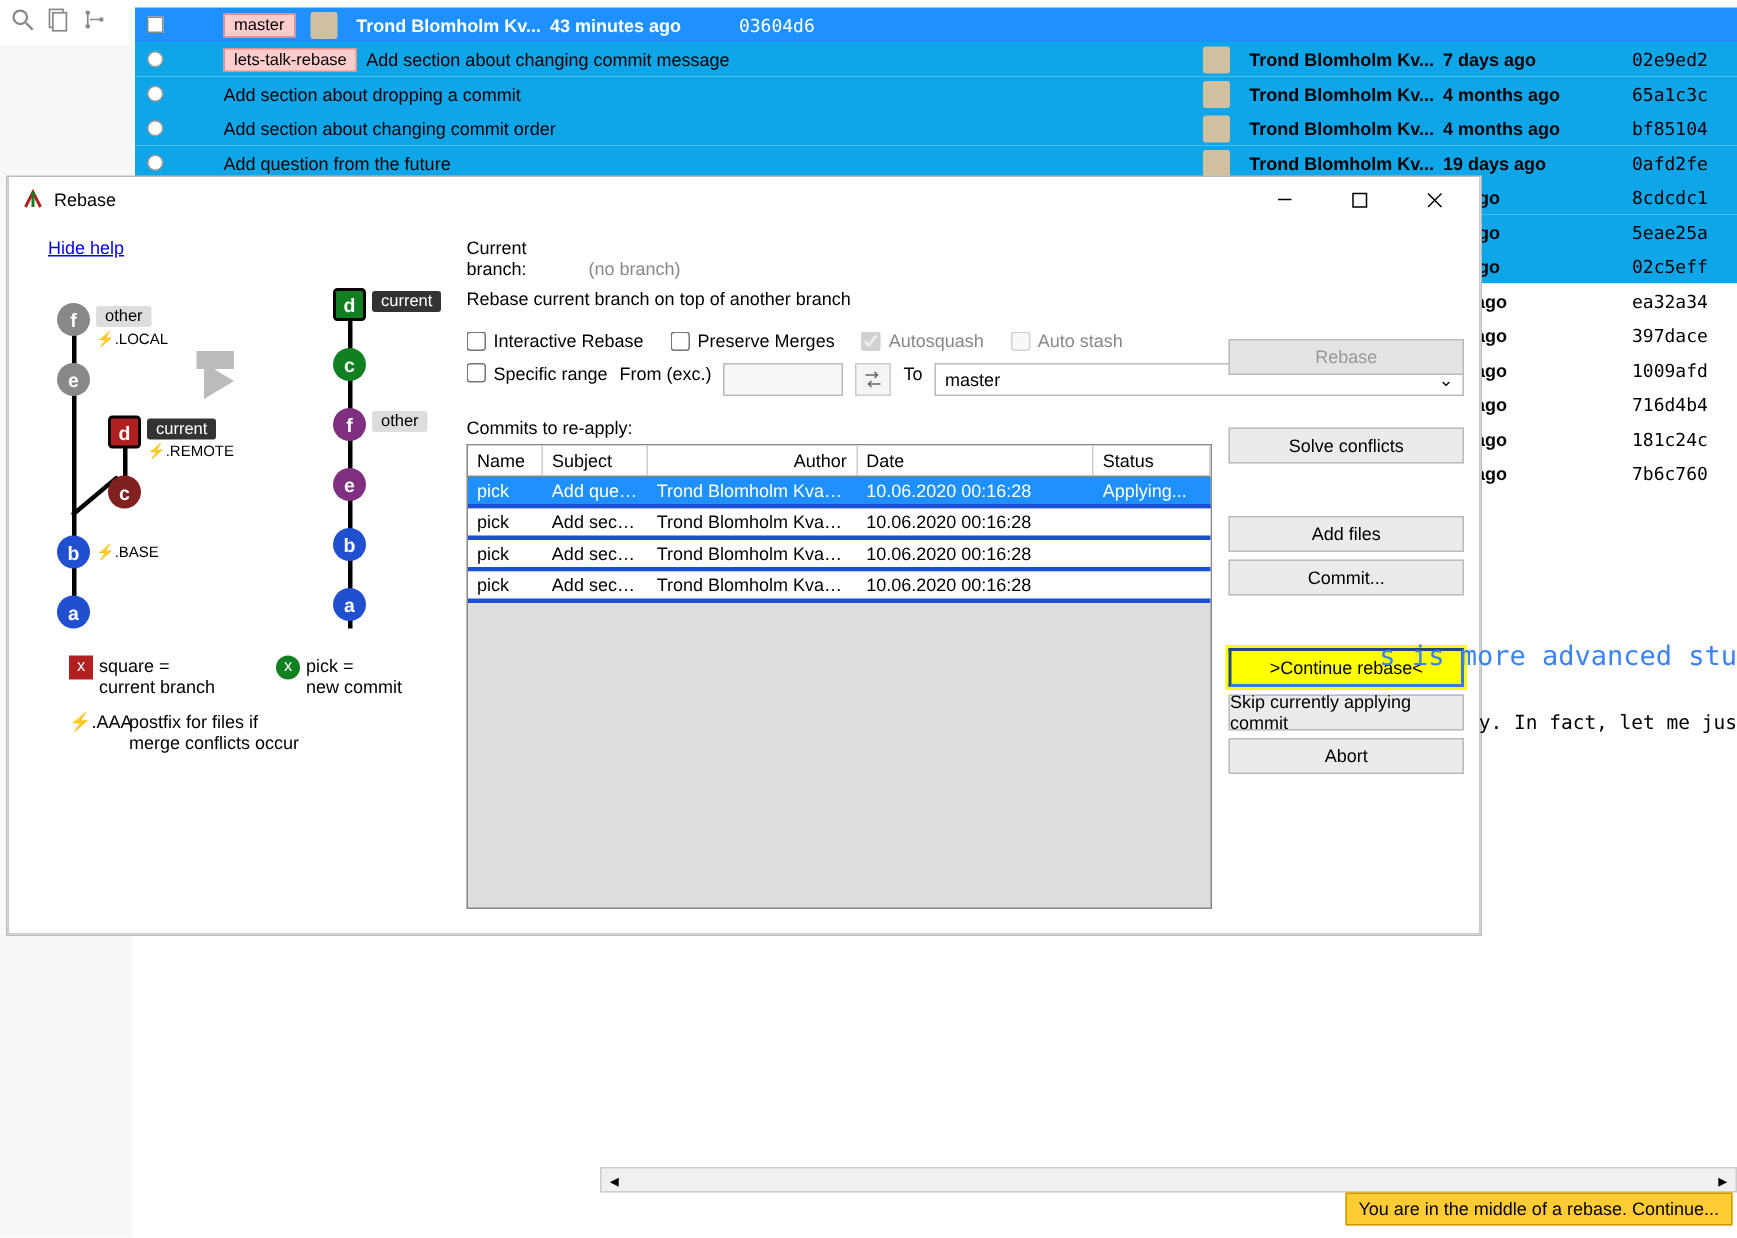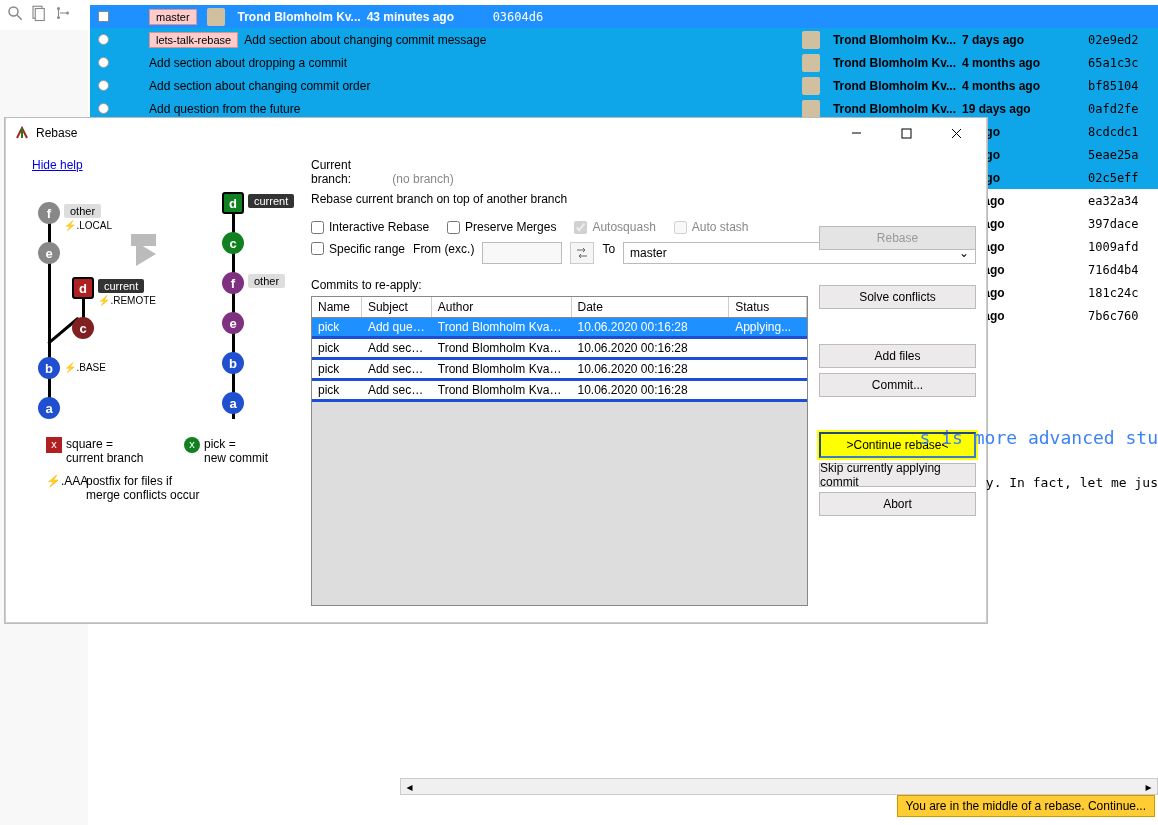--- a/index.html
+++ b/index.html
@@ -54,21 +54,21 @@
 .swap-btn { width:24px; height:22px; border:1px solid #ccc; background:#f5f5f5; display:flex; align-items:center; justify-content:center; }
 .to-sel { flex:1; height:22px; border:1px solid #bbb; padding:0 6px; display:flex; align-items:center; justify-content:space-between; }
 
 .tbl-lbl { margin-bottom:4px; }
 .commit-tbl { border:1px solid #888; width:497px; height:310px; background:#ddd; }
 .ct-head { display:flex; background:#fff; border-bottom:1px solid #888; }
 .ct-head > div { padding:3px 6px; border-right:1px solid #ccc; }
 .ct-row { display:flex; background:#fff; border-bottom:3px solid #1d4ed8; }
 .ct-row.sel { background:#1e90ff; color:#fff; }
 .ct-row > div { padding:2px 6px; overflow:hidden; text-overflow:ellipsis; white-space:nowrap; }
-.c-name { width:50px; } .c-subj { width:70px; } .c-auth { width:140px; } .c-date { width:158px; } .c-stat { width:78px; }
+.c-name { width:50px; } .c-subj { width:70px; } .c-auth { width:140px;text-align:right; } .c-date { width:158px; } .c-stat { width:78px; }
 
 .btn-col { position:absolute; right:10px; top:78px; width:157px; display:flex; flex-direction:column; gap:5px; }
 .btn { height:24px; border:1px solid #bbb; background:#eceaea; display:flex; align-items:center; justify-content:center; }
 .btn.dis { color:#999; background:#e4e4e4; }
 .btn.hl { background:#ffff00; border:2px inset #3a7ccf; height:26px; box-shadow:0 0 0 2px #ffff00; }
 .gap { height:25px; }
 
 .right-text { position:absolute; right:0; top:427px; font-family:Consolas,monospace; font-size:18px; color:#3b82f6; white-space:pre;margin-left:48px; }
 .right-text2 { position:absolute; right:0; top:475px; font-family:Consolas,monospace; font-size:13px; }
 

